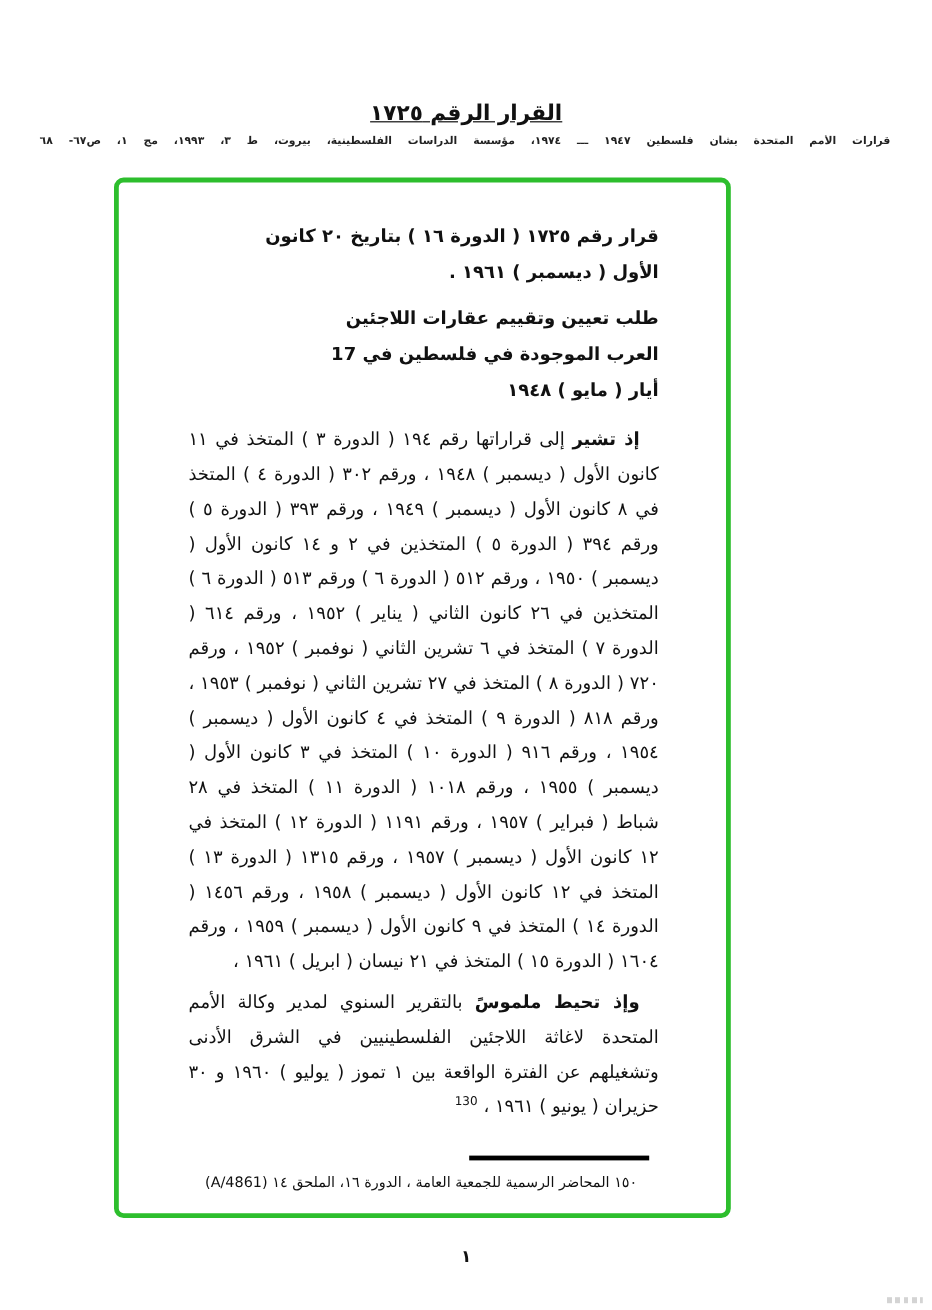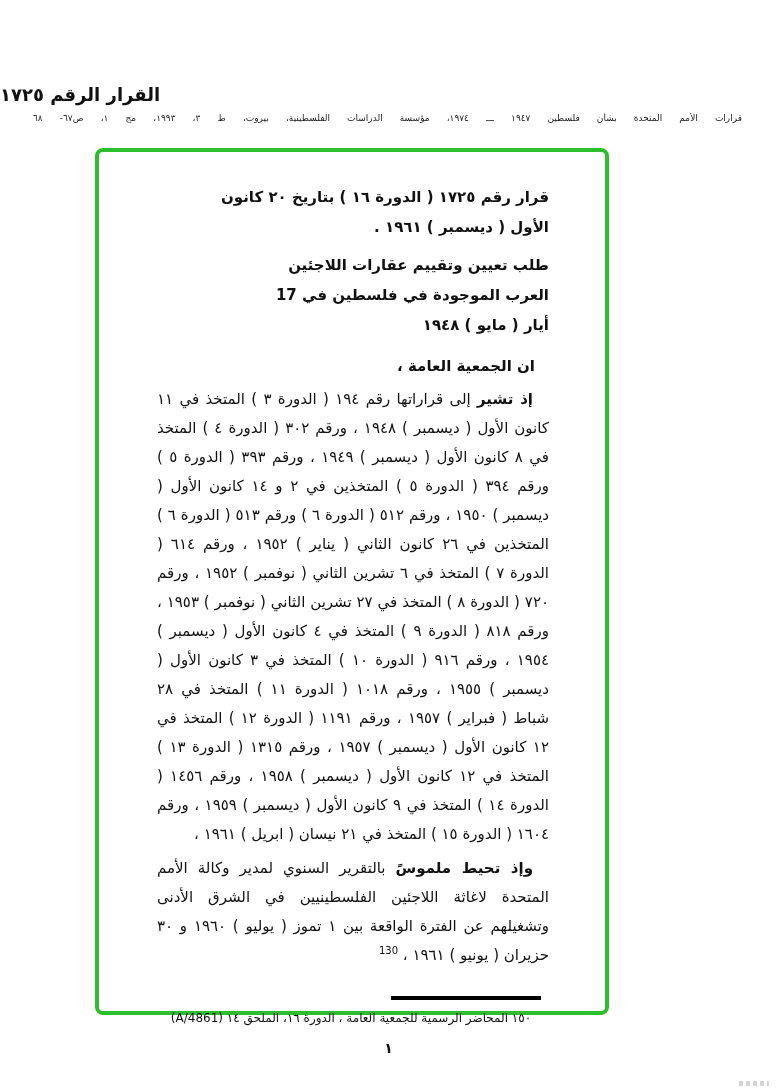--- a/index.html
+++ b/index.html
@@ -13,35 +13,36 @@
     margin: 0 auto;
     background: #ffffff;
     overflow: hidden;
   }
 
   .doc-title {
     position: absolute;
     top: 84px;
     left: 0;
     width: 100%;
-    text-align: left;
+    text-align: center;
     direction: rtl;
     font-size: 18px;
     font-weight: bold;
     letter-spacing: 0.5px;
+    text-decoration: underline;
   }
 
   .citation {
     position: absolute;
     top: 113px;
     left: 33px;
     right: 35px;
     direction: rtl;
     font-size: 9px;
-    font-weight: normal;
+    font-weight: bold;
     white-space: nowrap;
     text-align: justify;
     text-align-last: justify;
     word-spacing: 3px;
     overflow: hidden;
     color: #222;
   }
 
   .green-box {
     position: absolute;
@@ -150,21 +151,20 @@
     <div class="content">
 
       <p class="heading">قرار رقم ١٧٢٥ ( الدورة ١٦ ) بتاريخ ٢٠ كانون الأول ( ديسمبر ) ١٩٦١ .</p>
 
       <div class="subtitle">
         <div>طلب تعيين وتقييم عقارات اللاجئين</div>
         <div>العرب الموجودة في فلسطين في 17</div>
         <div>أيار ( مايو ) ١٩٤٨</div>
       </div>
 
-      <p class="opening">ان الجمعية العامة ،</p>
 
       <p class="para">
         <span class="lead">إذ تشير</span><span> إلى قراراتها رقم ١٩٤ ( الدورة ٣ ) المتخذ في ١١ كانون الأول ( ديسمبر ) ١٩٤٨ ، ورقم ٣٠٢ ( الدورة ٤ ) المتخذ في ٨ كانون الأول ( ديسمبر ) ١٩٤٩ ، ورقم ٣٩٣ ( الدورة ٥ ) ورقم ٣٩٤ ( الدورة ٥ ) المتخذين في ٢ و ١٤ كانون الأول ( ديسمبر ) ١٩٥٠ ، ورقم ٥١٢ ( الدورة ٦ ) ورقم ٥١٣ ( الدورة ٦ ) المتخذين في ٢٦ كانون الثاني ( يناير ) ١٩٥٢ ، ورقم ٦١٤ ( الدورة ٧ ) المتخذ في ٦ تشرين الثاني ( نوفمبر ) ١٩٥٢ ، ورقم ٧٢٠ ( الدورة ٨ ) المتخذ في ٢٧ تشرين الثاني ( نوفمبر ) ١٩٥٣ ، ورقم ٨١٨ ( الدورة ٩ ) المتخذ في ٤ كانون الأول ( ديسمبر ) ١٩٥٤ ، ورقم ٩١٦ ( الدورة ١٠ ) المتخذ في ٣ كانون الأول ( ديسمبر ) ١٩٥٥ ، ورقم ١٠١٨ ( الدورة ١١ ) المتخذ في ٢٨ شباط ( فبراير ) ١٩٥٧ ، ورقم ١١٩١ ( الدورة ١٢ ) المتخذ في ١٢ كانون الأول ( ديسمبر ) ١٩٥٧ ، ورقم ١٣١٥ ( الدورة ١٣ ) المتخذ في ١٢ كانون الأول ( ديسمبر ) ١٩٥٨ ، ورقم ١٤٥٦ ( الدورة ١٤ ) المتخذ في ٩ كانون الأول ( ديسمبر ) ١٩٥٩ ، ورقم ١٦٠٤ ( الدورة ١٥ ) المتخذ في ٢١ نيسان ( ابريل ) ١٩٦١ ،</span><sup class="ref"></sup>
       </p>
 
       <p class="para">
         <span class="lead">وإذ تحيط ملموسً</span><span> بالتقرير السنوي لمدير وكالة الأمم المتحدة لاغاثة اللاجئين الفلسطينيين في الشرق الأدنى وتشغيلهم عن الفترة الواقعة بين ١ تموز ( يوليو ) ١٩٦٠ و ٣٠ حزيران ( يونيو ) ١٩٦١ ،</span> <sup class="ref">130</sup>
       </p>
 
 

